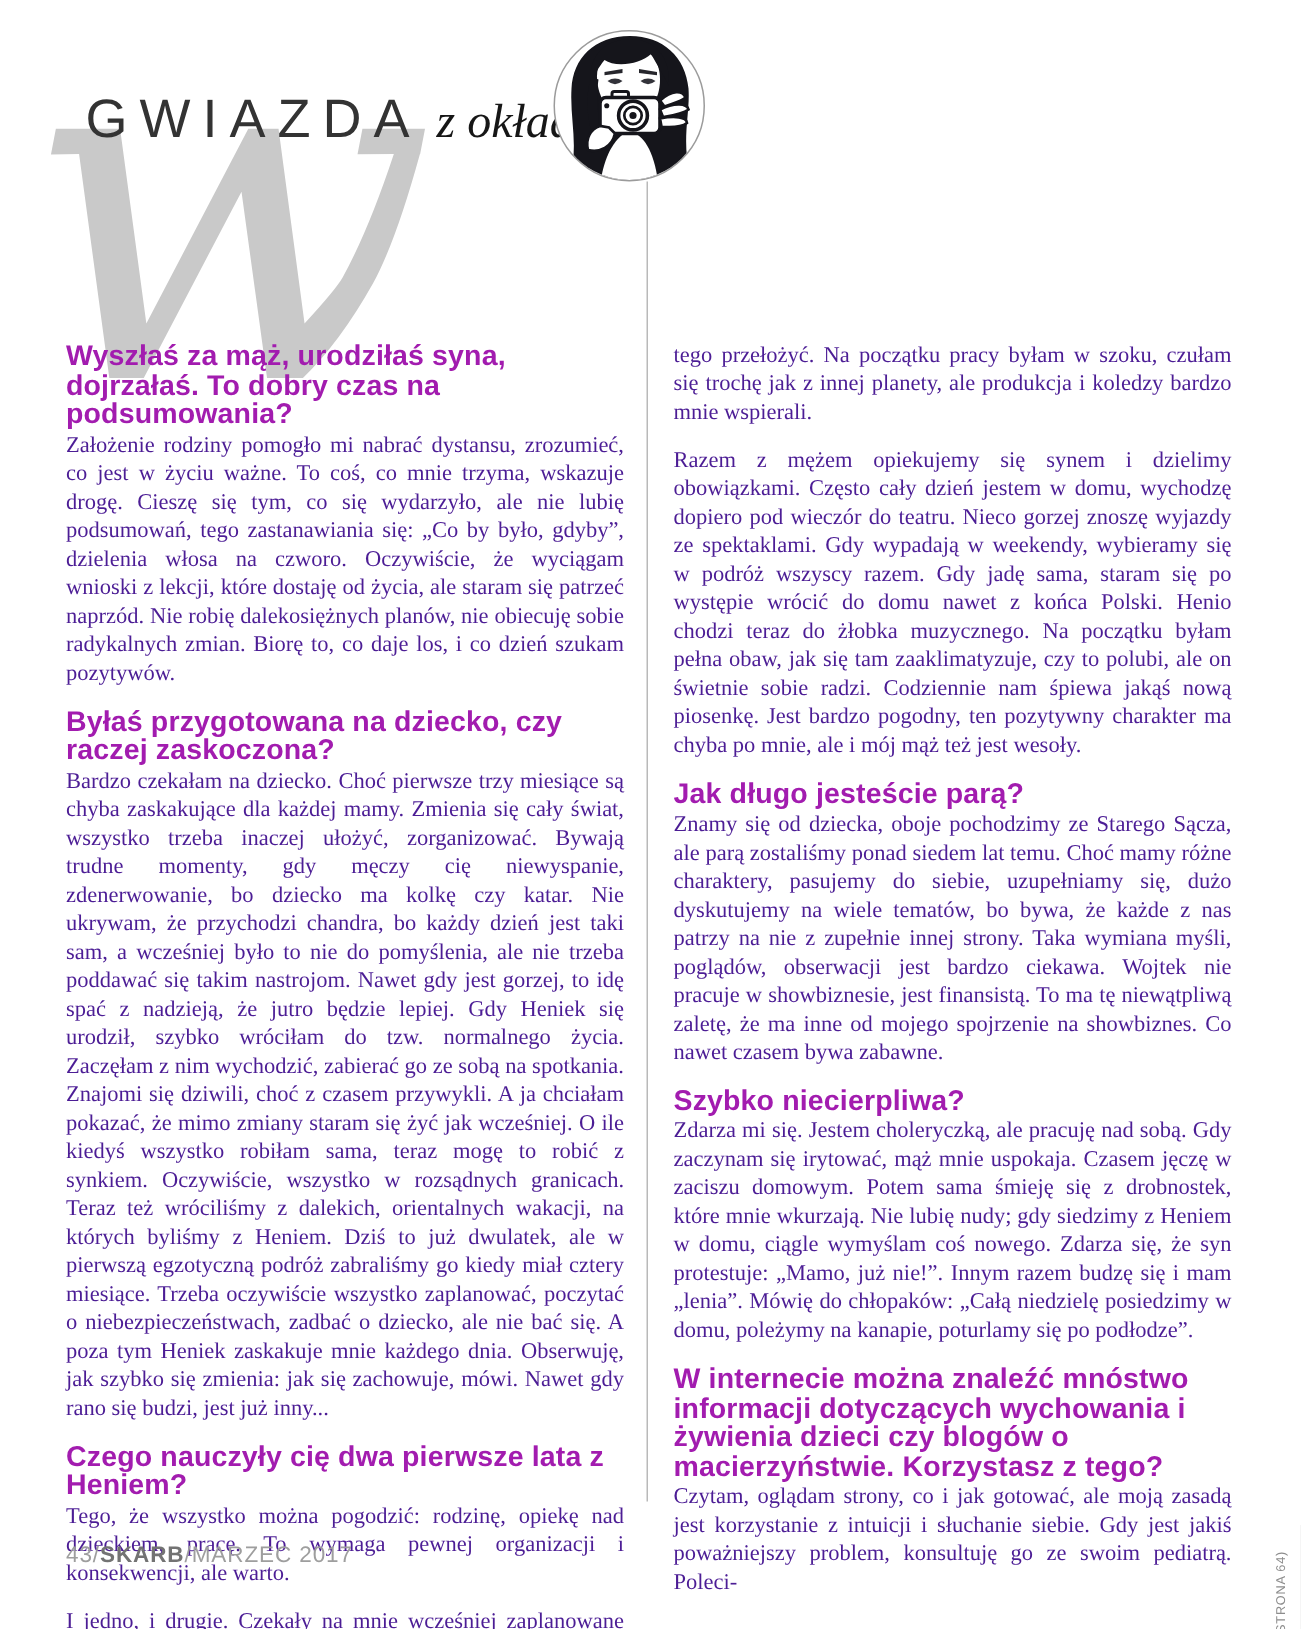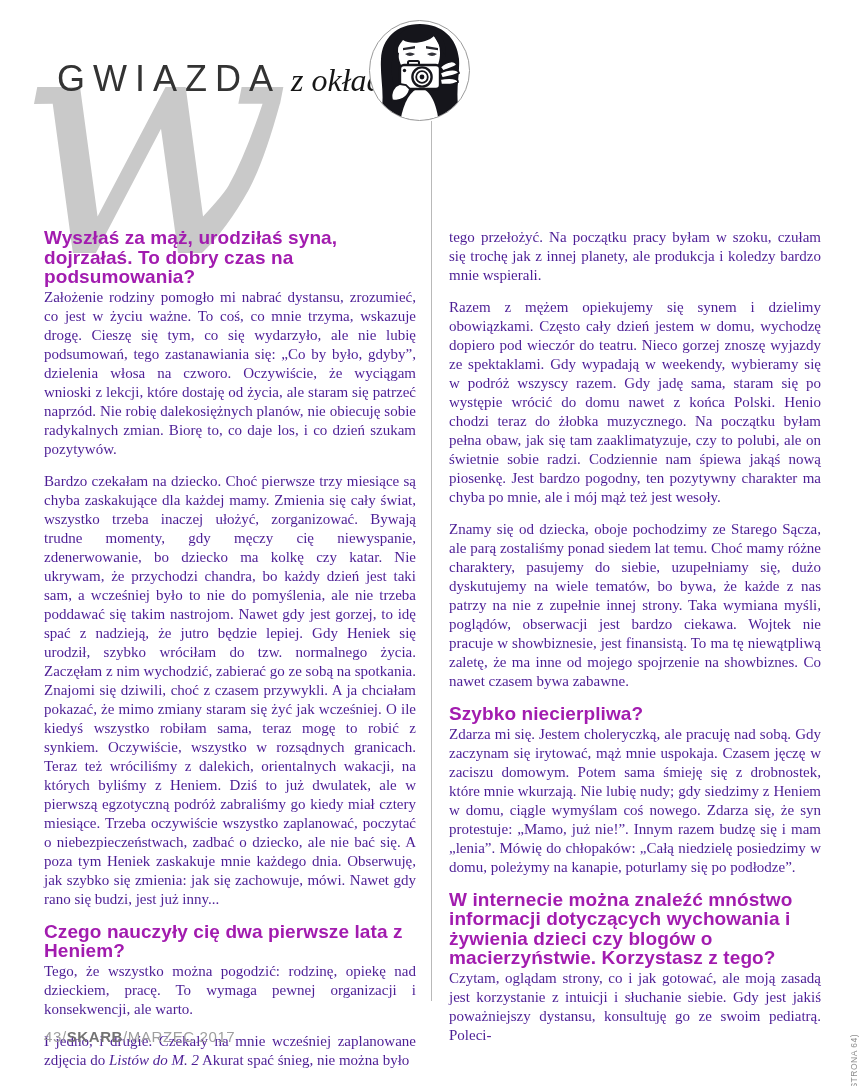--- a/index.html
+++ b/index.html
@@ -103,46 +103,48 @@
   </div>
 
   <div class="divider"></div>
 
   <section class="col col-left">
     <div class="qa">
       <h3 class="q">Wyszłaś za mąż, urodziłaś syna, dojrzałaś. To dobry czas na podsumowania?</h3>
       <p class="a">Założenie rodziny pomogło mi nabrać dystansu, zrozumieć, co jest w życiu ważne. To coś, co mnie trzyma, wskazuje drogę. Cieszę się tym, co się wydarzyło, ale nie lubię podsumowań, tego zastanawiania się: „Co by było, gdyby”, dzielenia włosa na czworo. Oczywiście, że wyciągam wnioski z lekcji, które dostaję od życia, ale staram się patrzeć naprzód. Nie robię dalekosiężnych planów, nie obiecuję sobie radykalnych zmian. Biorę to, co daje los, i co dzień szukam pozytywów.</p>
     </div>
     <div class="qa">
+      <h3 class="q">Byłaś przygotowana na dziecko, czy raczej zaskoczona?</h3>
       <p class="a">Bardzo czekałam na dziecko. Choć pierwsze trzy miesiące są chyba zaskakujące dla każdej mamy. Zmienia się cały świat, wszystko trzeba inaczej ułożyć, zorganizować. Bywają trudne momenty, gdy męczy cię niewyspanie, zdenerwowanie, bo dziecko ma kolkę czy katar. Nie ukrywam, że przychodzi chandra, bo każdy dzień jest taki sam, a wcześniej było to nie do pomyślenia, ale nie trzeba poddawać się takim nastrojom. Nawet gdy jest gorzej, to idę spać z nadzieją, że jutro będzie lepiej. Gdy Heniek się urodził, szybko wróciłam do tzw. normalnego życia. Zaczęłam z nim wychodzić, zabierać go ze sobą na spotkania. Znajomi się dziwili, choć z czasem przywykli. A ja chciałam pokazać, że mimo zmiany staram się żyć jak wcześniej. O ile kiedyś wszystko robiłam sama, teraz mogę to robić z synkiem. Oczywiście, wszystko w rozsądnych granicach. Teraz też wróciliśmy z dalekich, orientalnych wakacji, na których byliśmy z Heniem. Dziś to już dwulatek, ale w pierwszą egzotyczną podróż zabraliśmy go kiedy miał cztery miesiące. Trzeba oczywiście wszystko zaplanować, poczytać o niebezpieczeństwach, zadbać o dziecko, ale nie bać się. A poza tym Heniek zaskakuje mnie każdego dnia. Obserwuję, jak szybko się zmienia: jak się zachowuje, mówi. Nawet gdy rano się budzi, jest już inny...</p>
     </div>
     <div class="qa">
       <h3 class="q">Czego nauczyły cię dwa pierwsze lata z Heniem?</h3>
       <p class="a">Tego, że wszystko można pogodzić: rodzinę, opiekę nad dzieckiem, pracę. To wymaga pewnej organizacji i konsekwencji, ale warto.</p>
     </div>
     <div class="qa">
       <p class="a"><span>I jedno, i drugie. Czekały na mnie wcześniej zaplanowane zdjęcia do </span><em>Listów do M. 2</em><span> Akurat spać śnieg, nie można było</span></p>
     </div>
   </section>
 
   <section class="col col-right">
     <p class="a intro-cont">tego przełożyć. Na początku pracy byłam w szoku, czułam się trochę jak z innej planety, ale produkcja i koledzy bardzo mnie wspierali.</p>
     <div class="qa">
       <p class="a">Razem z mężem opiekujemy się synem i dzielimy obowiązkami. Często cały dzień jestem w domu, wychodzę dopiero pod wieczór do teatru. Nieco gorzej znoszę wyjazdy ze spektaklami. Gdy wypadają w weekendy, wybieramy się w podróż wszyscy razem. Gdy jadę sama, staram się po występie wrócić do domu nawet z końca Polski. Henio chodzi teraz do żłobka muzycznego. Na początku byłam pełna obaw, jak się tam zaaklimatyzuje, czy to polubi, ale on świetnie sobie radzi. Codziennie nam śpiewa jakąś nową piosenkę. Jest bardzo pogodny, ten pozytywny charakter ma chyba po mnie, ale i mój mąż też jest wesoły.</p>
     </div>
     <div class="qa">
+      <h3 class="q">Jak długo jesteście parą?</h3>
       <p class="a">Znamy się od dziecka, oboje pochodzimy ze Starego Sącza, ale parą zostaliśmy ponad siedem lat temu. Choć mamy różne charaktery, pasujemy do siebie, uzupełniamy się, dużo dyskutujemy na wiele tematów, bo bywa, że każde z nas patrzy na nie z zupełnie innej strony. Taka wymiana myśli, poglądów, obserwacji jest bardzo ciekawa. Wojtek nie pracuje w showbiznesie, jest finansistą. To ma tę niewątpliwą zaletę, że ma inne od mojego spojrzenie na showbiznes. Co nawet czasem bywa zabawne.</p>
     </div>
     <div class="qa">
       <h3 class="q">Szybko niecierpliwa?</h3>
       <p class="a">Zdarza mi się. Jestem choleryczką, ale pracuję nad sobą. Gdy zaczynam się irytować, mąż mnie uspokaja. Czasem jęczę w zaciszu domowym. Potem sama śmieję się z drobnostek, które mnie wkurzają. Nie lubię nudy; gdy siedzimy z Heniem w domu, ciągle wymyślam coś nowego. Zdarza się, że syn protestuje: „Mamo, już nie!”. Innym razem budzę się i mam „lenia”. Mówię do chłopaków: „Całą niedzielę posiedzimy w domu, poleżymy na kanapie, poturlamy się po podłodze”.</p>
     </div>
     <div class="qa">
       <h3 class="q">W internecie można znaleźć mnóstwo informacji dotyczących wychowania i żywienia dzieci czy blogów o macierzyństwie. Korzystasz z tego?</h3>
-      <p class="a">Czytam, oglądam strony, co i jak gotować, ale moją zasadą jest korzystanie z intuicji i słuchanie siebie. Gdy jest jakiś poważniejszy dystansu, konsultuję go ze swoim pediatrą. Poleci-</p>
+      <p class="a">Czytam, oglądam strony, co i jak gotować, ale moją zasadą jest korzystanie z intuicji i słuchanie siebie. Gdy jest jakiś poważniejszy problem, konsultuję go ze swoim pediatrą. Poleci-</p>
     </div>
   </section>
 
   <div class="credit">KATARZYNA MA NA SOBIE KOMBINEZON ELISABETTA FRANCHI (STRONA OBOK) ORAZ KOMBINEZON MARELLA I BUTY PINKO (STRONA 64)</div>
 
   <div class="footer">
     <span class="pg">43</span><span class="sep">/</span><span class="mag">SKARB</span><span class="sep">/</span><span class="issue">MARZEC 2017</span>
   </div>
 
 </div>

